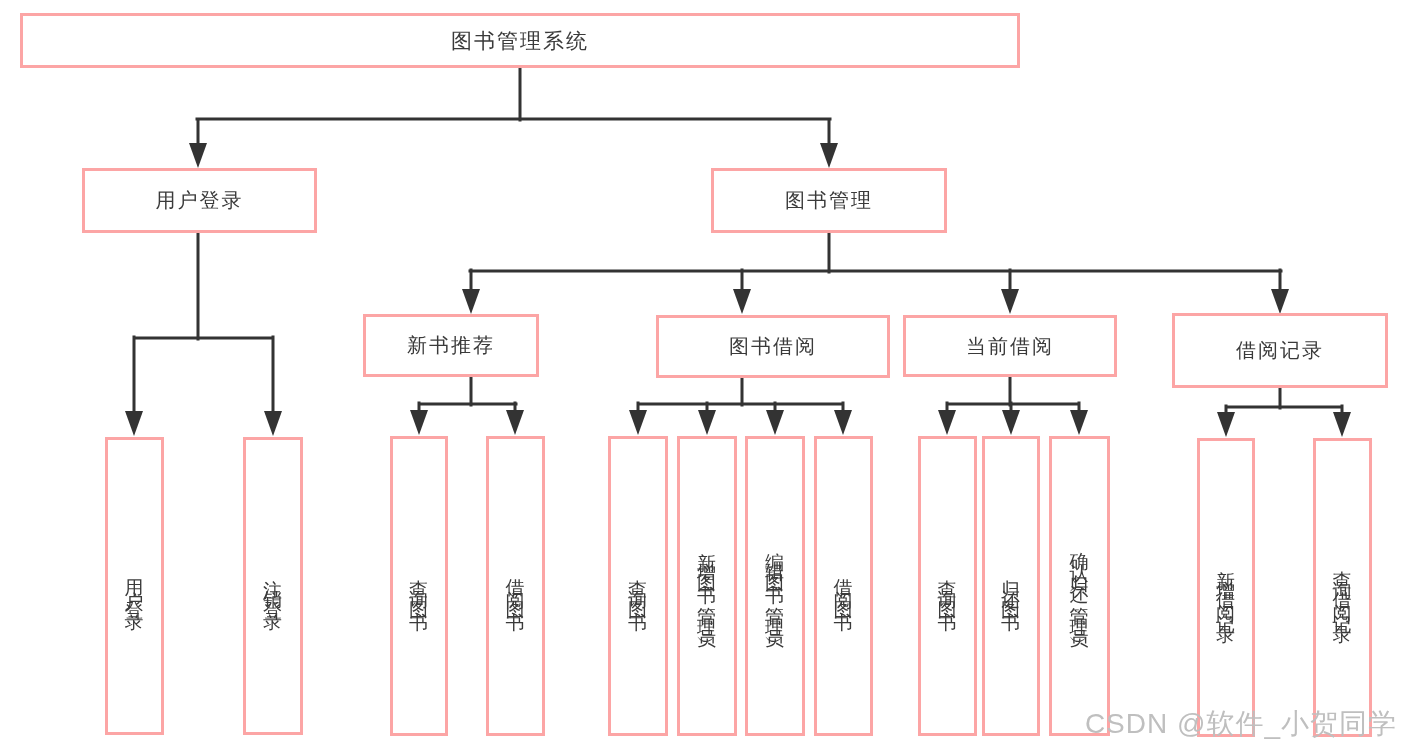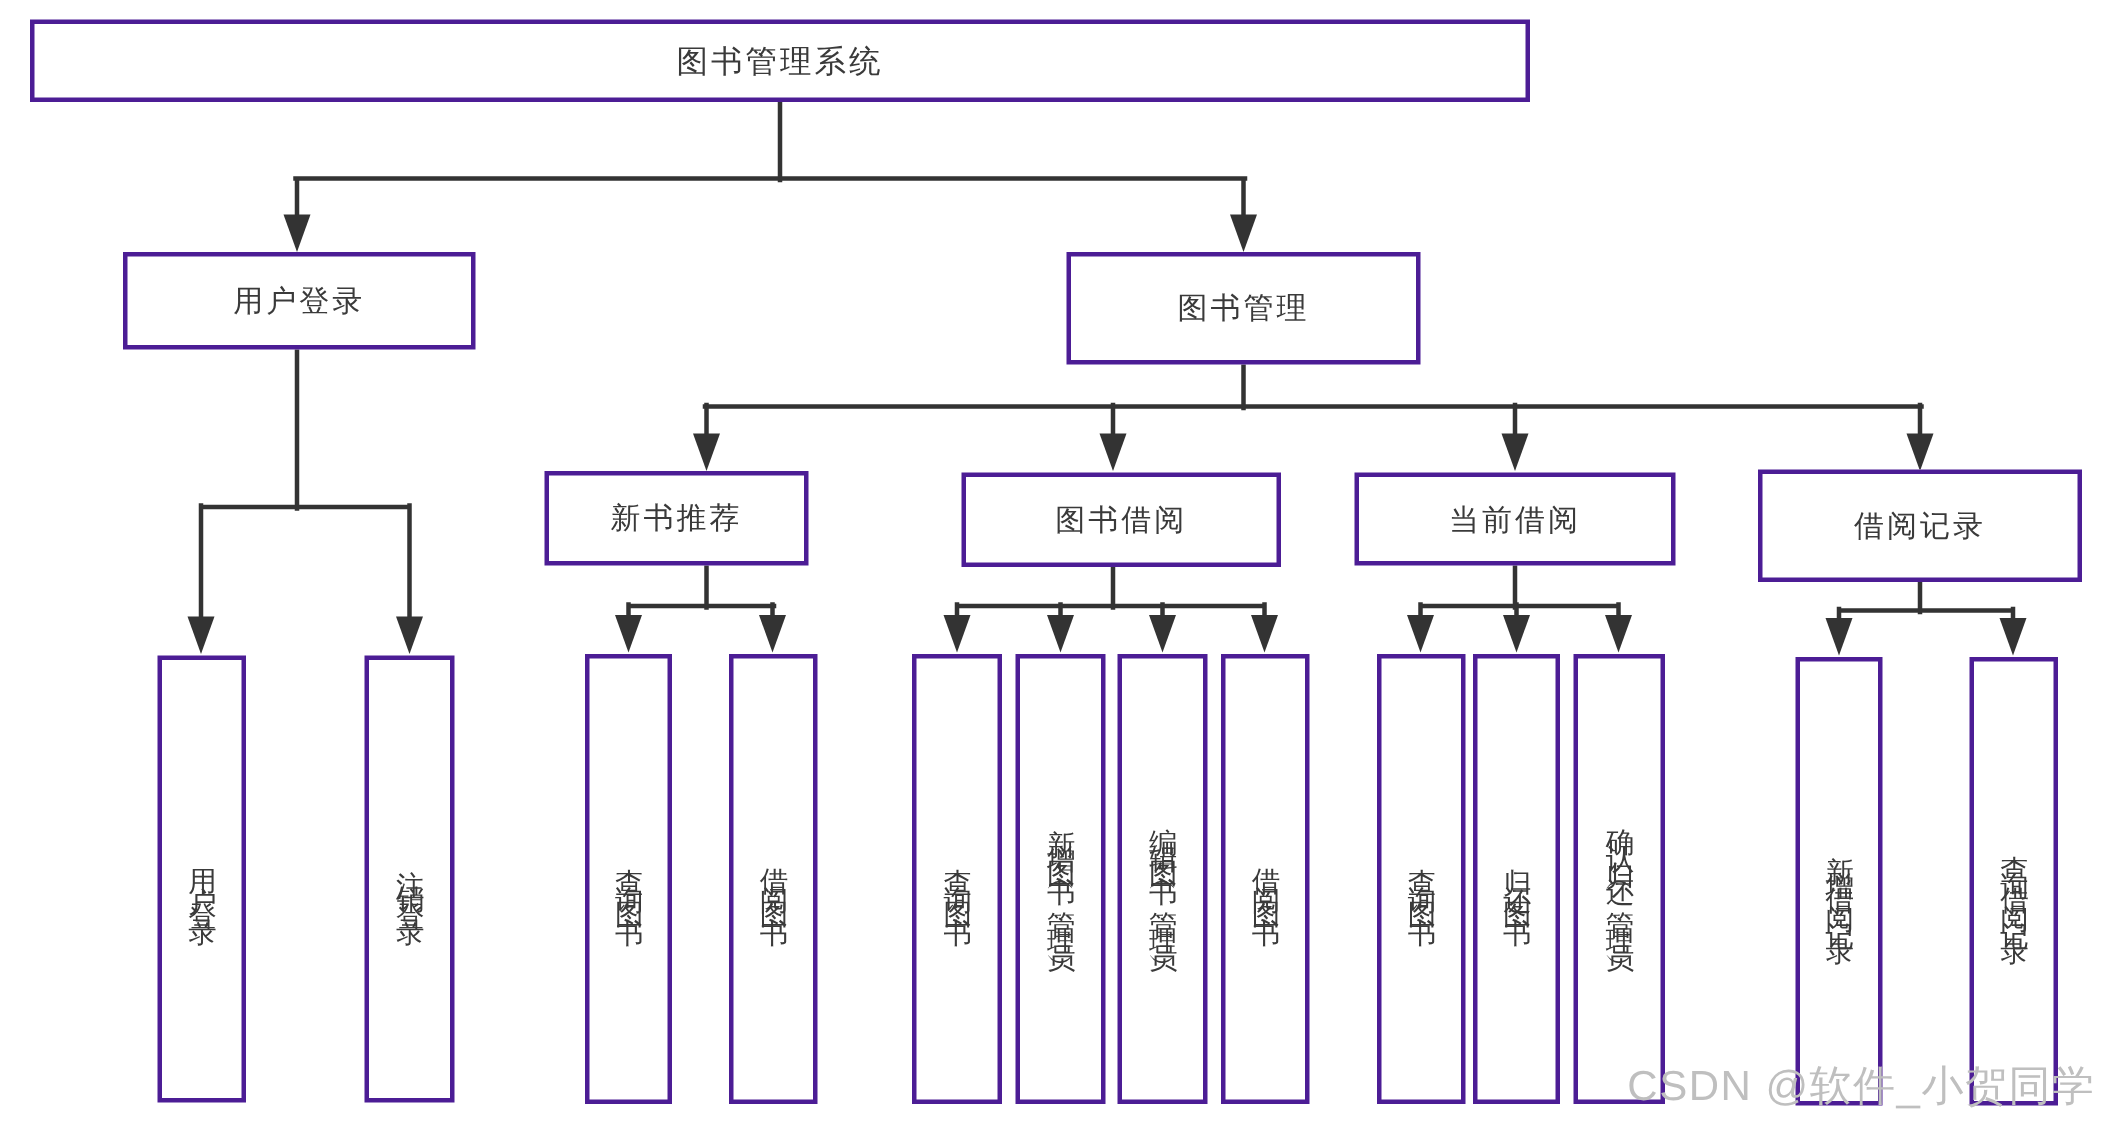--- a/index.html
+++ b/index.html
@@ -18,21 +18,21 @@
   .connectors {
     position: absolute;
     left: 0;
     top: 0;
     width: 1405px;
     height: 747px;
   }
   .node {
     position: absolute;
     box-sizing: border-box;
-    border: 3px solid #4c1d95;
+    border: 3px solid #fca5a5;
     background: #ffffff;
     display: flex;
     align-items: center;
     justify-content: center;
     color: #3a3a3a;
     text-align: center;
   }
   .hnode {
     font-size: 20px;
     letter-spacing: 2px;
@@ -116,24 +116,24 @@
       <polygon points="1002,410 1020,410 1011,435"></polygon>
       <polygon points="1070,410 1088,410 1079,435"></polygon>
       <polygon points="1217,412 1235,412 1226,437"></polygon>
       <polygon points="1333,412 1351,412 1342,437"></polygon>
     </g>
   </svg>
 
   <div class="node hnode root-node" style="left:20px; top:13px; width:1000px; height:55px;">图书管理系统</div>
 
   <div class="node hnode" style="left:82px; top:168px; width:235px; height:65px;">用户登录</div>
-  <div class="node hnode" style="left:711px; top:168px; width:236px; height:75px;">图书管理</div>
+  <div class="node hnode" style="left:711px; top:168px; width:236px; height:65px;">图书管理</div>
 
   <div class="node hnode" style="left:363px; top:314px; width:176px; height:63px;">新书推荐</div>
-  <div class="node hnode" style="left:641px; top:315px; width:213px; height:63px;">图书借阅</div>
+  <div class="node hnode" style="left:656px; top:315px; width:234px; height:63px;">图书借阅</div>
   <div class="node hnode" style="left:903px; top:315px; width:214px; height:62px;">当前借阅</div>
   <div class="node hnode" style="left:1172px; top:313px; width:216px; height:75px;">借阅记录</div>
 
   <div class="node vnode" style="left:105px; top:437px; width:59px; height:298px;">用户登录</div>
   <div class="node vnode" style="left:243px; top:437px; width:60px; height:298px;">注销登录</div>
 
   <div class="node vnode" style="left:390px; top:436px; width:58px; height:300px;">查询图书</div>
   <div class="node vnode" style="left:486px; top:436px; width:59px; height:300px;">借阅图书</div>
 
   <div class="node vnode" style="left:608px; top:436px; width:60px; height:300px;">查询图书</div>

